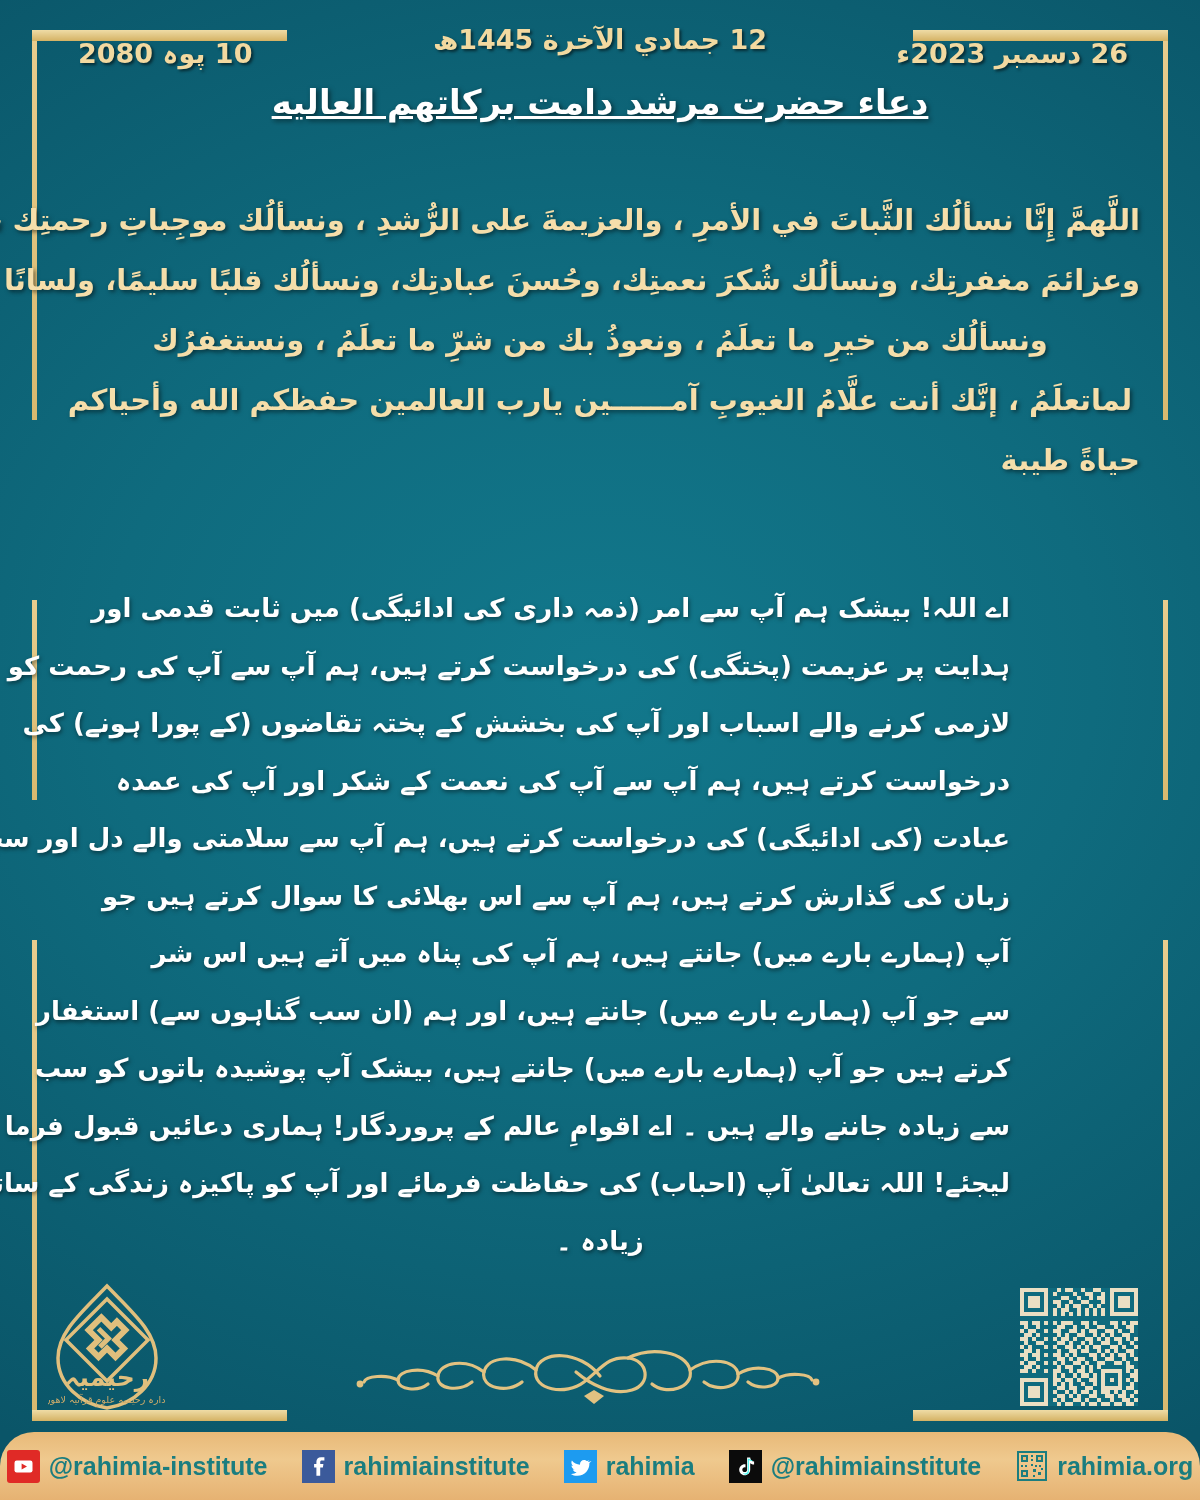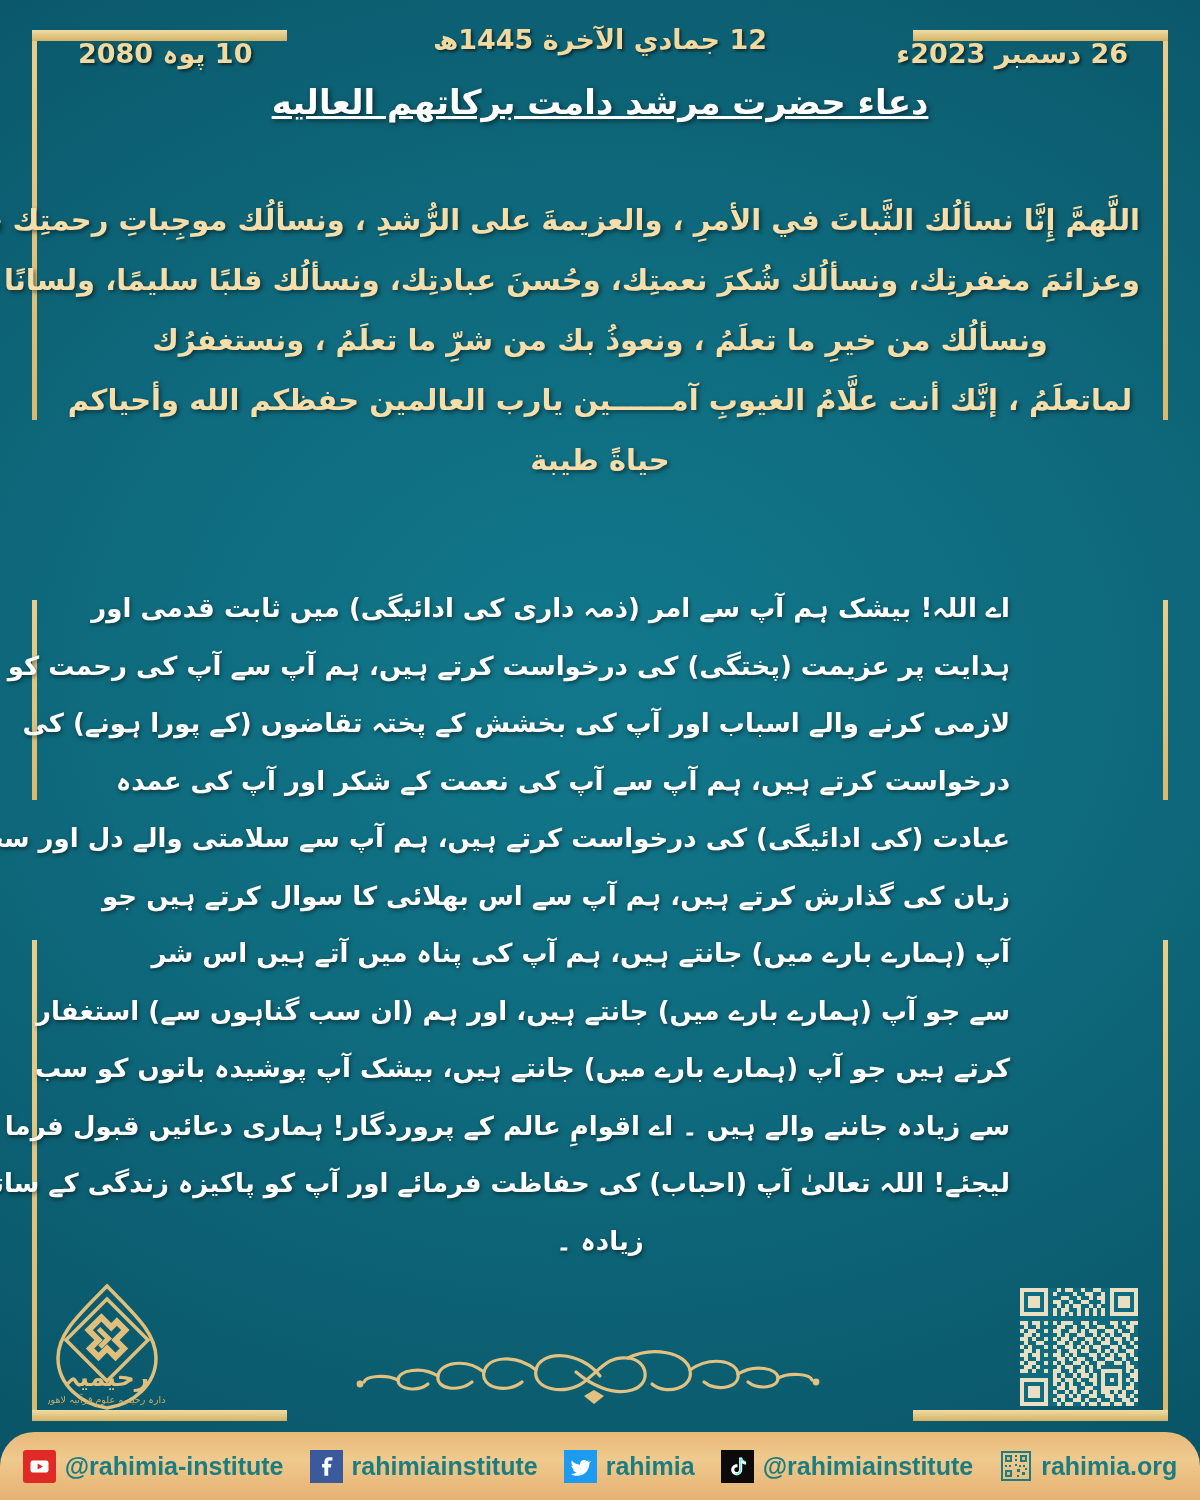--- a/index.html
+++ b/index.html
@@ -99,21 +99,21 @@
   }
   .arabic-line {
     color: #f5deaa;
     font-size: 29px;
     font-weight: bold;
     line-height: 60px;
     white-space: nowrap;
     text-shadow: 2px 2px 4px rgba(0,0,0,.5);
     font-family: "DejaVu Sans", sans-serif;
   }
-  .arabic-line.last { white-space: normal; }
+  .arabic-line.last { white-space: normal; text-align: right; }
 
   
   .urdu-block {
     position: absolute;
     top: 580px;
     left: 190px;
     right: 190px;
     z-index: 5;
     direction: rtl;
     text-align: center;
@@ -167,21 +167,21 @@
     left: 0;
     bottom: 0;
     width: 1200px;
     height: 68px;
     background: linear-gradient(to bottom, #e8b978 0%, #efc98e 40%, #e6b272 100%);
     border-top-left-radius: 34px;
     border-top-right-radius: 34px;
     display: flex;
     align-items: center;
     justify-content: center;
-    gap: 26px;
+    gap: 34px;
     direction: ltr;
     z-index: 8;
   }
   .social {
     display: flex;
     align-items: center;
     gap: 9px;
     direction: ltr;
   }
   .social-label {

